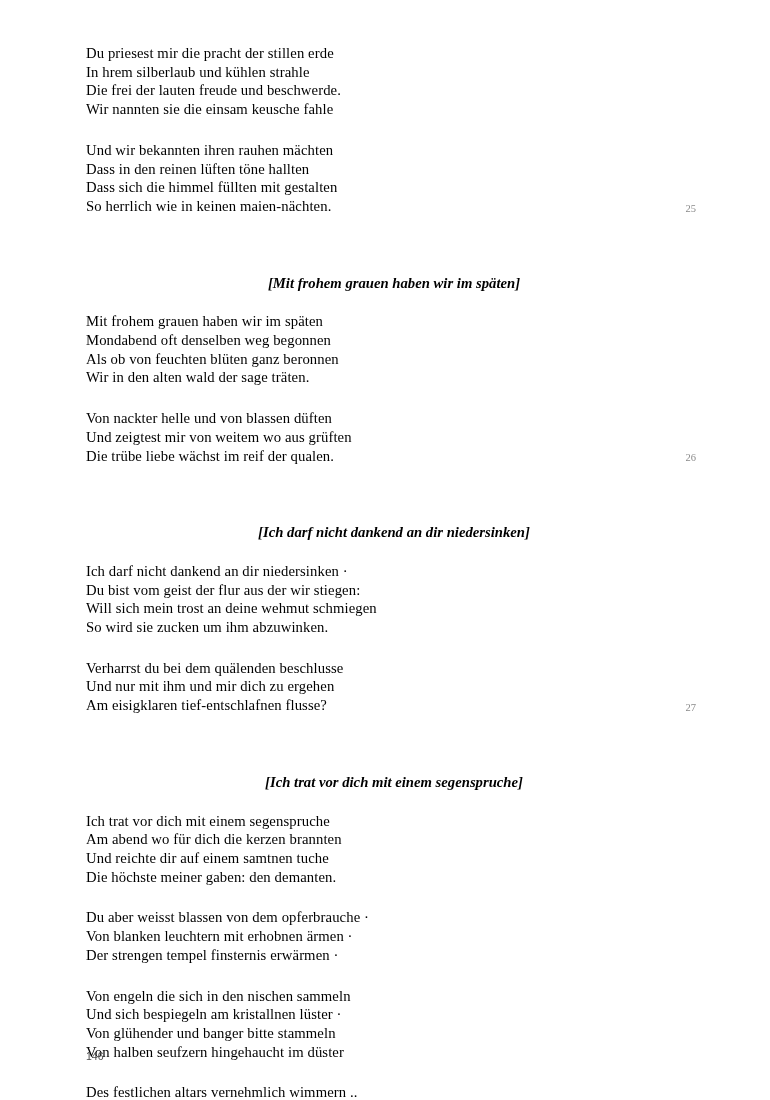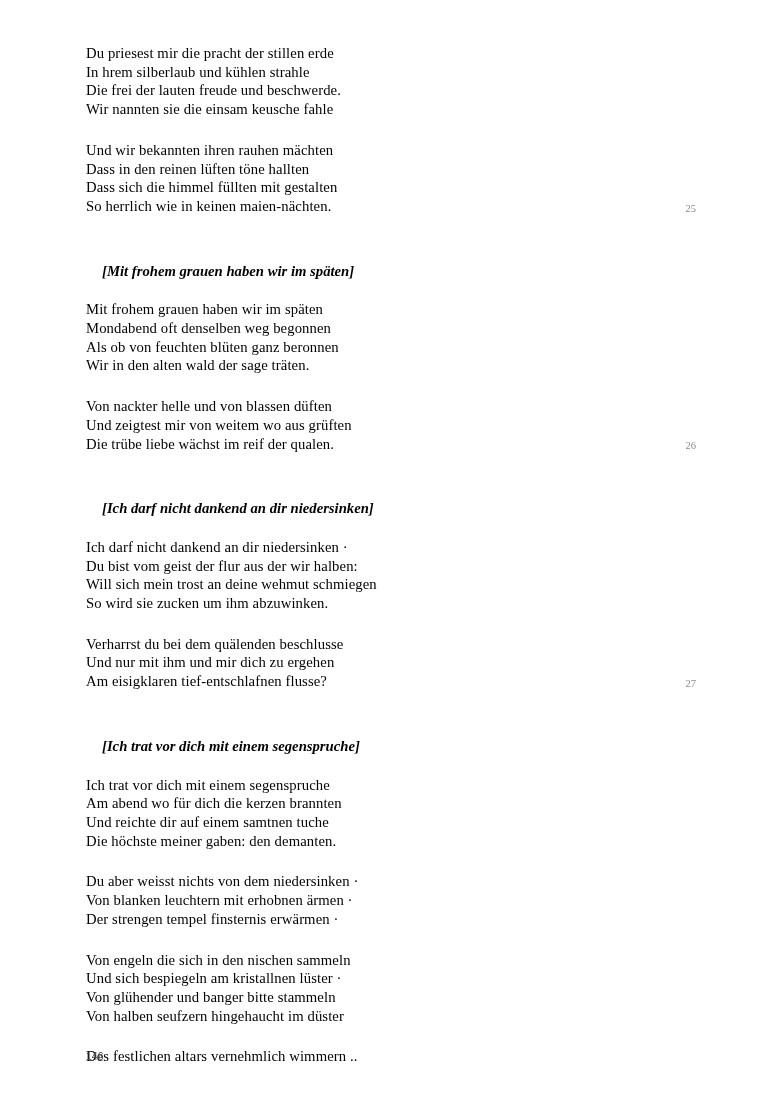--- a/index.html
+++ b/index.html
@@ -30,26 +30,26 @@
     position: relative;
     margin: 0 0 22px 0;
   }
   .line {
     font-size: 14.7px;
     line-height: 18.7px;
     white-space: pre;
     letter-spacing: 0.1px;
   }
   .poem-title {
-    text-align: left;
+    text-align: center;
     font-style: italic;
     font-weight: bold;
     font-size: 14.7px;
     line-height: 18.7px;
-    margin: 4px 0 20px 0;
+    margin: 16px 0 20px 0;
     padding-left: 16px;
   }
   .title-gap-top {
     height: 20px;
   }
   .pagenum {
     position: absolute;
     right: -10px;
     bottom: 2px;
     font-size: 10.5px;
@@ -103,42 +103,42 @@
           <div class="line">Und zeigtest mir von weitem wo aus grüften</div>
           <div class="line">Die trübe liebe wächst im reif der qualen.</div>
           <div class="pagenum">26</div>
         </div>
       </div>
       <div class="block">
         <div class="title-gap-top"></div>
         <div class="poem-title">[Ich darf nicht dankend an dir niedersinken]</div>
         <div class="stanza">
           <div class="line">Ich darf nicht dankend an dir niedersinken ·</div>
-          <div class="line">Du bist vom geist der flur aus der wir halben:</div>
+          <div class="line">Du bist vom geist der flur aus der wir stiegen:</div>
           <div class="line">Will sich mein trost an deine wehmut schmiegen</div>
           <div class="line">So wird sie zucken um ihm abzuwinken.</div>
         </div>
         <div class="stanza">
           <div class="line">Verharrst du bei dem quälenden beschlusse</div>
           <div class="line">Und nur mit ihm und mir dich zu ergehen</div>
           <div class="line">Am eisigklaren tief-entschlafnen flusse?</div>
           <div class="pagenum">27</div>
         </div>
       </div>
       <div class="block">
         <div class="title-gap-top"></div>
         <div class="poem-title">[Ich trat vor dich mit einem segenspruche]</div>
         <div class="stanza">
           <div class="line">Ich trat vor dich mit einem segenspruche</div>
           <div class="line">Am abend wo für dich die kerzen brannten</div>
           <div class="line">Und reichte dir auf einem samtnen tuche</div>
           <div class="line">Die höchste meiner gaben: den demanten.</div>
         </div>
         <div class="stanza">
-          <div class="line">Du aber weisst nichts von dem niedersinken ·</div>
+          <div class="line">Du aber weisst blassen von dem opferbrauche ·</div>
           <div class="line">Von blanken leuchtern mit erhobnen ärmen ·</div>
           <div class="line">Der strengen tempel finsternis erwärmen ·</div>
         </div>
         <div class="stanza">
           <div class="line">Von engeln die sich in den nischen sammeln</div>
           <div class="line">Und sich bespiegeln am kristallnen lüster ·</div>
           <div class="line">Von glühender und banger bitte stammeln</div>
           <div class="line">Von halben seufzern hingehaucht im düster</div>
         </div>
         <div class="stanza">

